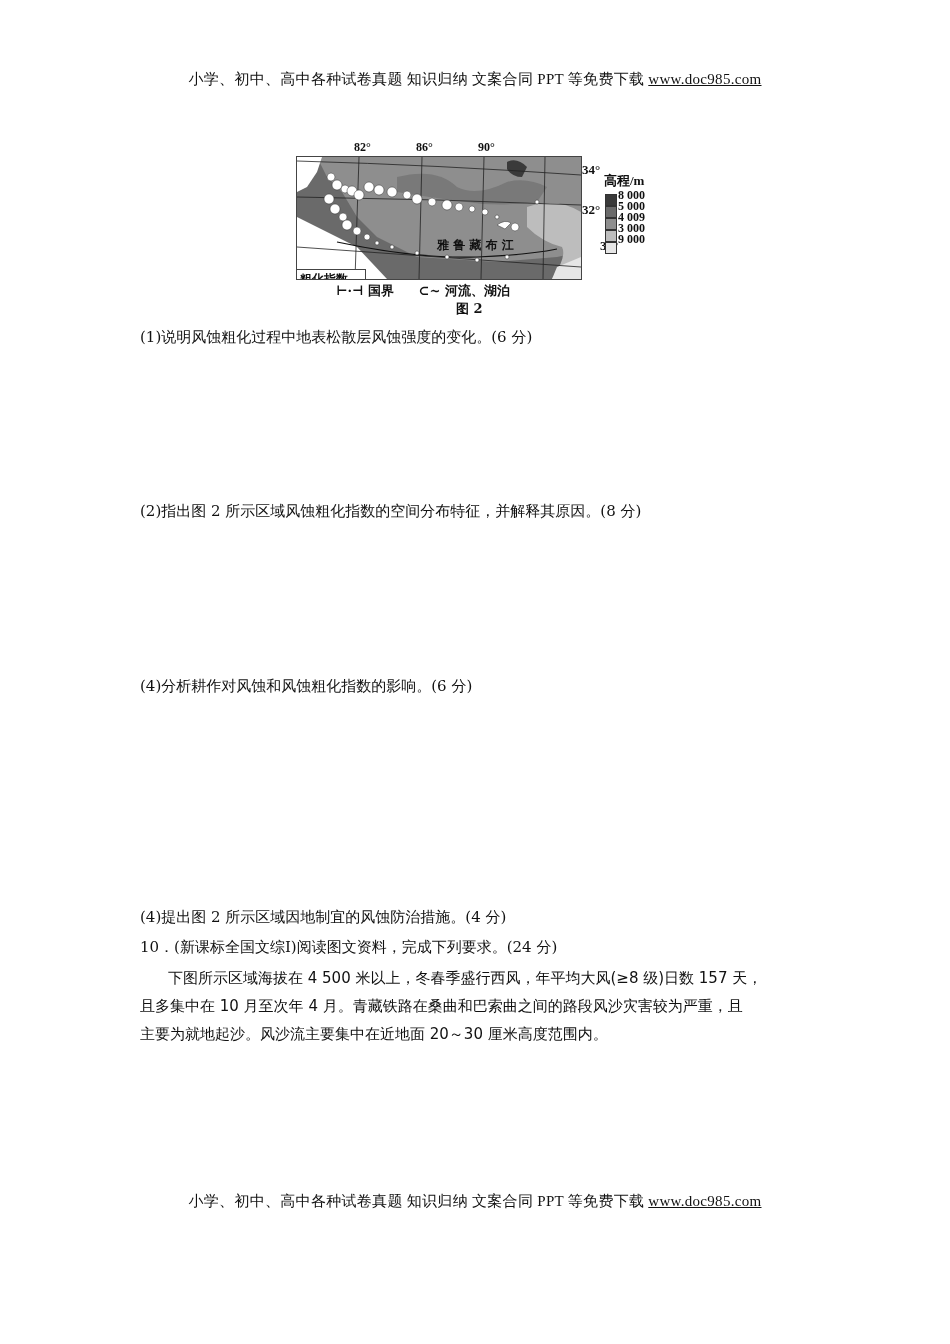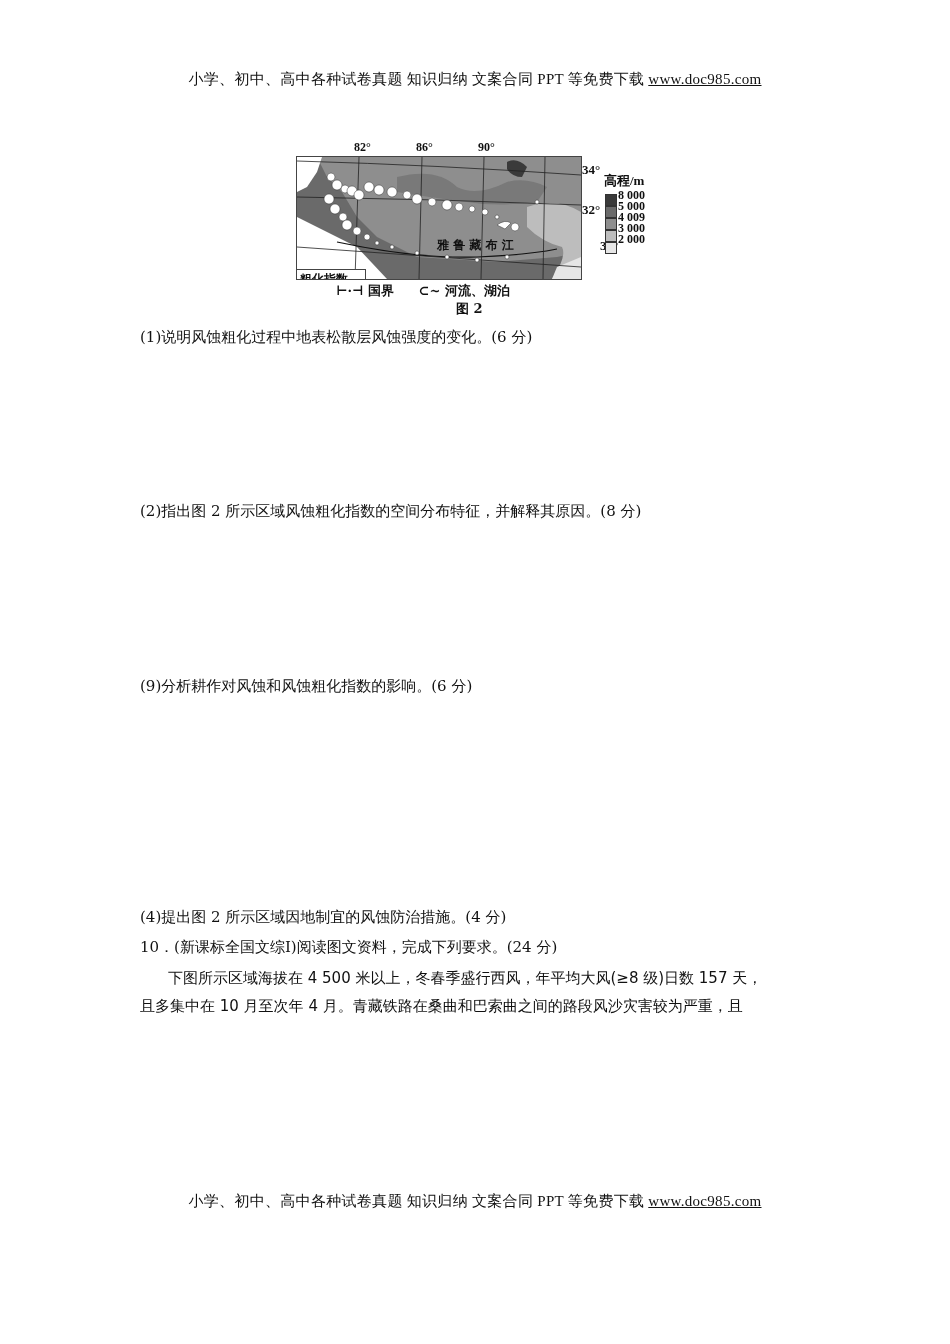--- a/index.html
+++ b/index.html
@@ -119,38 +119,39 @@
     <div class="elev-swatch" style="background:#6a6a6a;"></div>
     <div class="elev-swatch" style="background:#8e8e8e;"></div>
     <div class="elev-swatch" style="background:#bdbdbd;"></div>
     <div class="elev-swatch" style="background:#e6e6e6;"></div>
   </div>
   <div class="elev-labels">
     <div>8 000</div>
     <div>5 000</div>
     <div>4 009</div>
     <div>3 000</div>
-    <div>2 000</div>
+    <div>9 000</div>
   </div>
 
   <div class="bottom-legend">
     <span>⊢·⊣</span>
     <span>国界</span>
     <span style="margin-left:20px;">⊂~</span>
     <span>河流、湖泊</span>
   </div>
   <div class="fig-caption">图 2</div>
 </div>
 
 <div class="q" style="top:328px;">(1)说明风蚀粗化过程中地表松散层风蚀强度的变化。(6 分)</div>
 <div class="q" style="top:502px;">(2)指出图 2 所示区域风蚀粗化指数的空间分布特征，并解释其原因。(8 分)</div>
-<div class="q" style="top:677px;">(9)分析耕作对风蚀和风蚀粗化指数的影响。(6 分)</div>
+<div class="q" style="top:677px;">(4)分析耕作对风蚀和风蚀粗化指数的影响。(6 分)</div>
 <div class="q" style="top:908px;">(4)提出图 2 所示区域因地制宜的风蚀防治措施。(4 分)</div>
 <div class="q" style="top:938px;">10．(新课标全国文综Ⅰ)阅读图文资料，完成下列要求。(24 分)</div>
 
 <div class="para" style="top:964px;">
   <div class="indent">下图所示区域海拔在 4 500 米以上，冬春季盛行西风，年平均大风(≥8 级)日数 157 天，</div>
   <div>且多集中在 10 月至次年 4 月。青藏铁路在桑曲和巴索曲之间的路段风沙灾害较为严重，且</div>
+  <div>主要为就地起沙。风沙流主要集中在近地面 20～30 厘米高度范围内。</div>
 </div>
 
 <div class="hdr" style="top:1192px;">
   <span>小学、初中、高中各种试卷真题  知识归纳  文案合同  PPT 等免费下载</span><span class="url">www.doc985.com</span>
 </div>
 
 </body></html>

